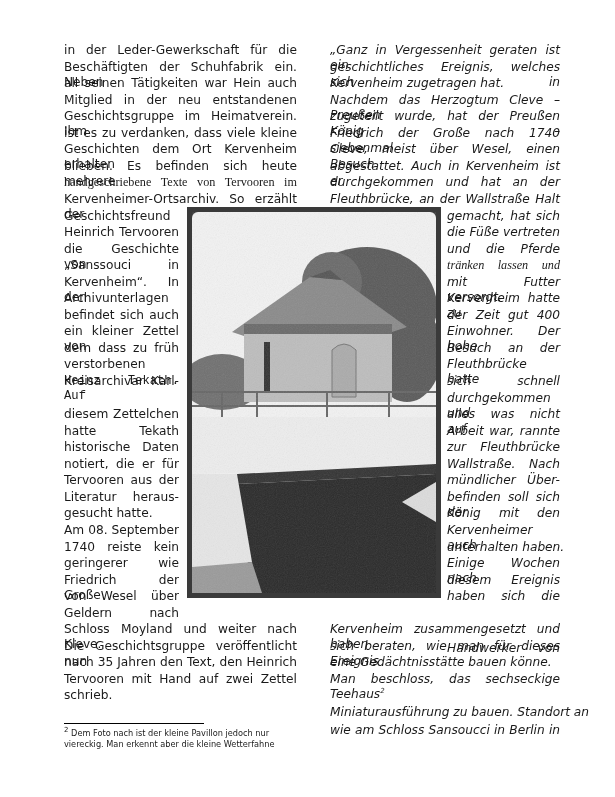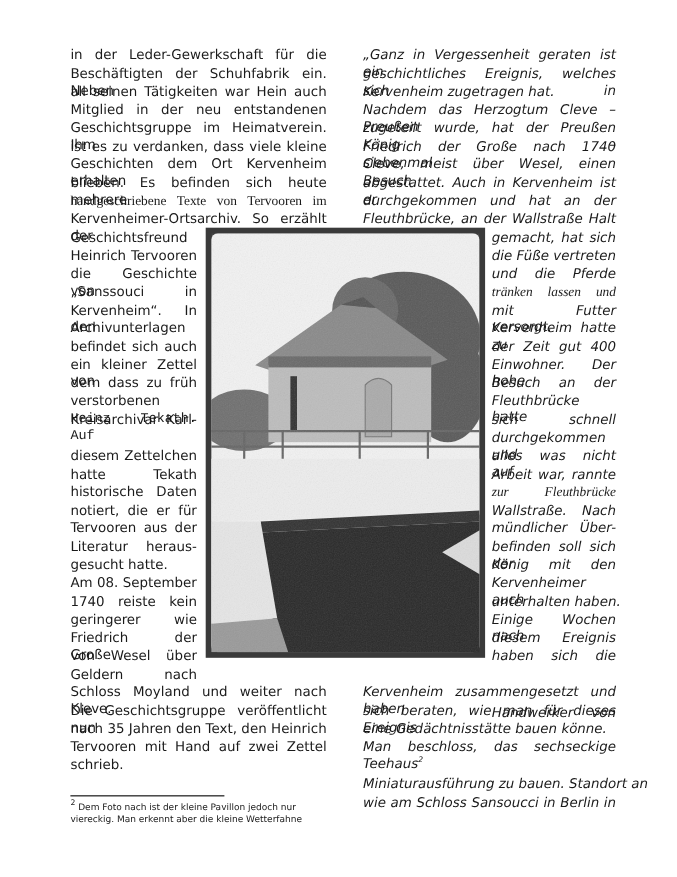--- a/index.html
+++ b/index.html
@@ -80,21 +80,21 @@
     <div class="line it j" style="left: 447px; width: 113px; top: 274.7px;">mit Futter versorgt.</div>
     <div class="line it j" style="left: 447px; width: 113px; top: 291.25px;">Kervenheim hatte zu</div>
     <div class="line it j" style="left: 447px; width: 113px; top: 307.8px;">der Zeit gut 400</div>
     <div class="line it j" style="left: 447px; width: 113px; top: 324.35px;">Einwohner. Der hohe</div>
     <div class="line it j" style="left: 447px; width: 113px; top: 340.9px;">Besuch an der</div>
     <div class="line it j" style="left: 447px; width: 113px; top: 357.45px; font-style: italic;">Fleuthbrücke hatte</div>
     <div class="line it j" style="left: 447px; width: 113px; top: 374px;">sich schnell</div>
     <div class="line it j" style="left: 447px; width: 113px; top: 390.55px;">durchgekommen und</div>
     <div class="line it j" style="left: 447px; width: 113px; top: 407.1px;">alles was nicht auf</div>
     <div class="line it j" style="left: 447px; width: 113px; top: 423.65px;">Arbeit war, rannte</div>
-    <div class="line it j" style="left: 447px; width: 113px; top: 440.2px; font-family: Liberation Serif, serif;">zur Fleuthbrücke</div>
+    <div class="line it j" style="left: 447px; width: 113px; top: 440.2px;">zur Fleuthbrücke</div>
     <div class="line it j" style="left: 447px; width: 113px; top: 456.75px;">Wallstraße. Nach</div>
     <div class="line it j" style="left: 447px; width: 113px; top: 473.3px;">mündlicher Über-</div>
     <div class="line it j" style="left: 447px; width: 113px; top: 489.85px;">befinden soll sich der</div>
     <div class="line it j" style="left: 447px; width: 113px; top: 506.4px;">König mit den</div>
     <div class="line it j" style="left: 447px; width: 113px; top: 522.95px;">Kervenheimer auch</div>
     <div class="line it" style="left: 447px; width: 113px; top: 539.5px;">unterhalten haben.</div>
     <div class="line it j" style="left: 447px; width: 113px; top: 556.05px;">Einige Wochen nach</div>
     <div class="line it j" style="left: 447px; width: 113px; top: 572.6px;">diesem Ereignis</div>
     <div class="line it j" style="left: 447px; width: 113px; top: 589.15px;">haben sich die</div>
     <div class="line it j" style="left: 447px; width: 113px; top: 605.7px; margin-top: 35px;">Handwerker von</div>

